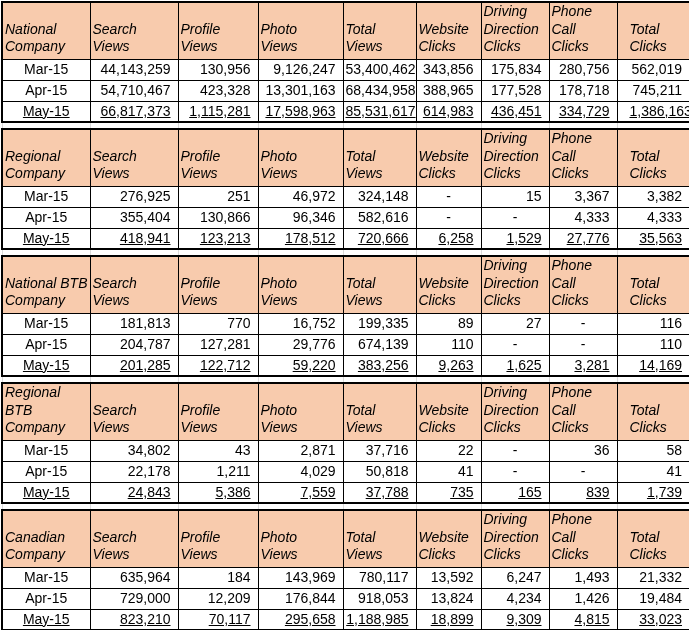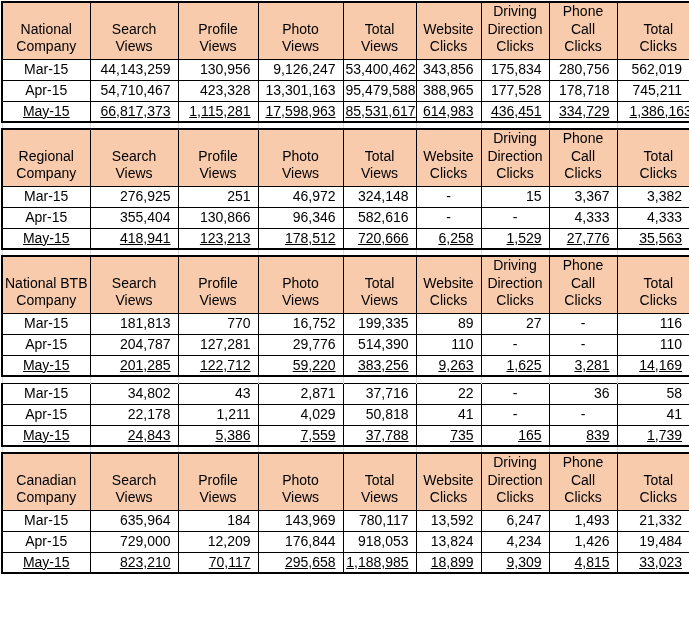--- a/index.html
+++ b/index.html
@@ -19,26 +19,27 @@
     font-size: 14px;
     line-height: 1.25;
     overflow: hidden;
     padding: 0 2px;
   }
   
   tr.head { height: 56px; }
   tr.head th {
     background: var(--hdr);
     font-weight: normal;
-    text-align: center;
+    text-align: left;
     vertical-align: bottom;
     white-space: pre-line;
     border: 1px solid var(--grid);
     border-top-width: 2px;
     padding-bottom: 3px;
+    font-style: italic;
   }
   
   tr.data { height: 21px; }
   tr.data td {
     border: 1px solid var(--grid);
     background: #fff;
     vertical-align: middle;
   }
   tr.data.last td { border-bottom-width: 2px; text-decoration: underline; }
   tr.head th:first-child, tr.data td:first-child { border-left-width: 2px; }
@@ -100,21 +101,21 @@
           <td class="num">343,856</td>
           <td class="num">175,834</td>
           <td class="num">280,756</td>
           <td class="num">562,019</td>
         </tr>
         <tr class="data">
           <td class="month">Apr-15</td>
           <td class="num">54,710,467</td>
           <td class="num">423,328</td>
           <td class="num">13,301,163</td>
-          <td class="num">95,479,588</td>
+          <td class="num">68,434,958</td>
           <td class="num">388,965</td>
           <td class="num">177,528</td>
           <td class="num">178,718</td>
           <td class="num">745,211</td>
         </tr>
         <tr class="data last">
           <td class="month">May-15</td>
           <td class="num">66,817,373</td>
           <td class="num">1,115,281</td>
           <td class="num">17,598,963</td>
@@ -226,21 +227,21 @@
           <td class="num">89</td>
           <td class="num">27</td>
           <td class="dash">-</td>
           <td class="num">116</td>
         </tr>
         <tr class="data">
           <td class="month">Apr-15</td>
           <td class="num">204,787</td>
           <td class="num">127,281</td>
           <td class="num">29,776</td>
-          <td class="num">514,390</td>
+          <td class="num">674,139</td>
           <td class="num">110</td>
           <td class="dash">-</td>
           <td class="dash">-</td>
           <td class="num">110</td>
         </tr>
         <tr class="data last">
           <td class="month">May-15</td>
           <td class="num">201,285</td>
           <td class="num">122,712</td>
           <td class="num">59,220</td>
@@ -254,20 +255,39 @@
           <td></td>
           <td></td>
           <td></td>
           <td></td>
           <td></td>
           <td></td>
           <td></td>
           <td></td>
           <td></td>
         </tr>
+        <tr class="head">
+          <th>Regional BTB
+Company</th>
+          <th>Search
+Views</th>
+          <th>Profile
+Views</th>
+          <th>Photo
+Views</th>
+          <th>Total Views</th>
+          <th>Website
+Clicks</th>
+          <th>Driving
+Direction
+Clicks</th>
+          <th>Phone
+Call Clicks</th>
+          <th>Total Clicks</th>
+        </tr>
         <tr class="data">
           <td class="month">Mar-15</td>
           <td class="num">34,802</td>
           <td class="num">43</td>
           <td class="num">2,871</td>
           <td class="num">37,716</td>
           <td class="num">22</td>
           <td class="dash">-</td>
           <td class="num">36</td>
           <td class="num">58</td>

